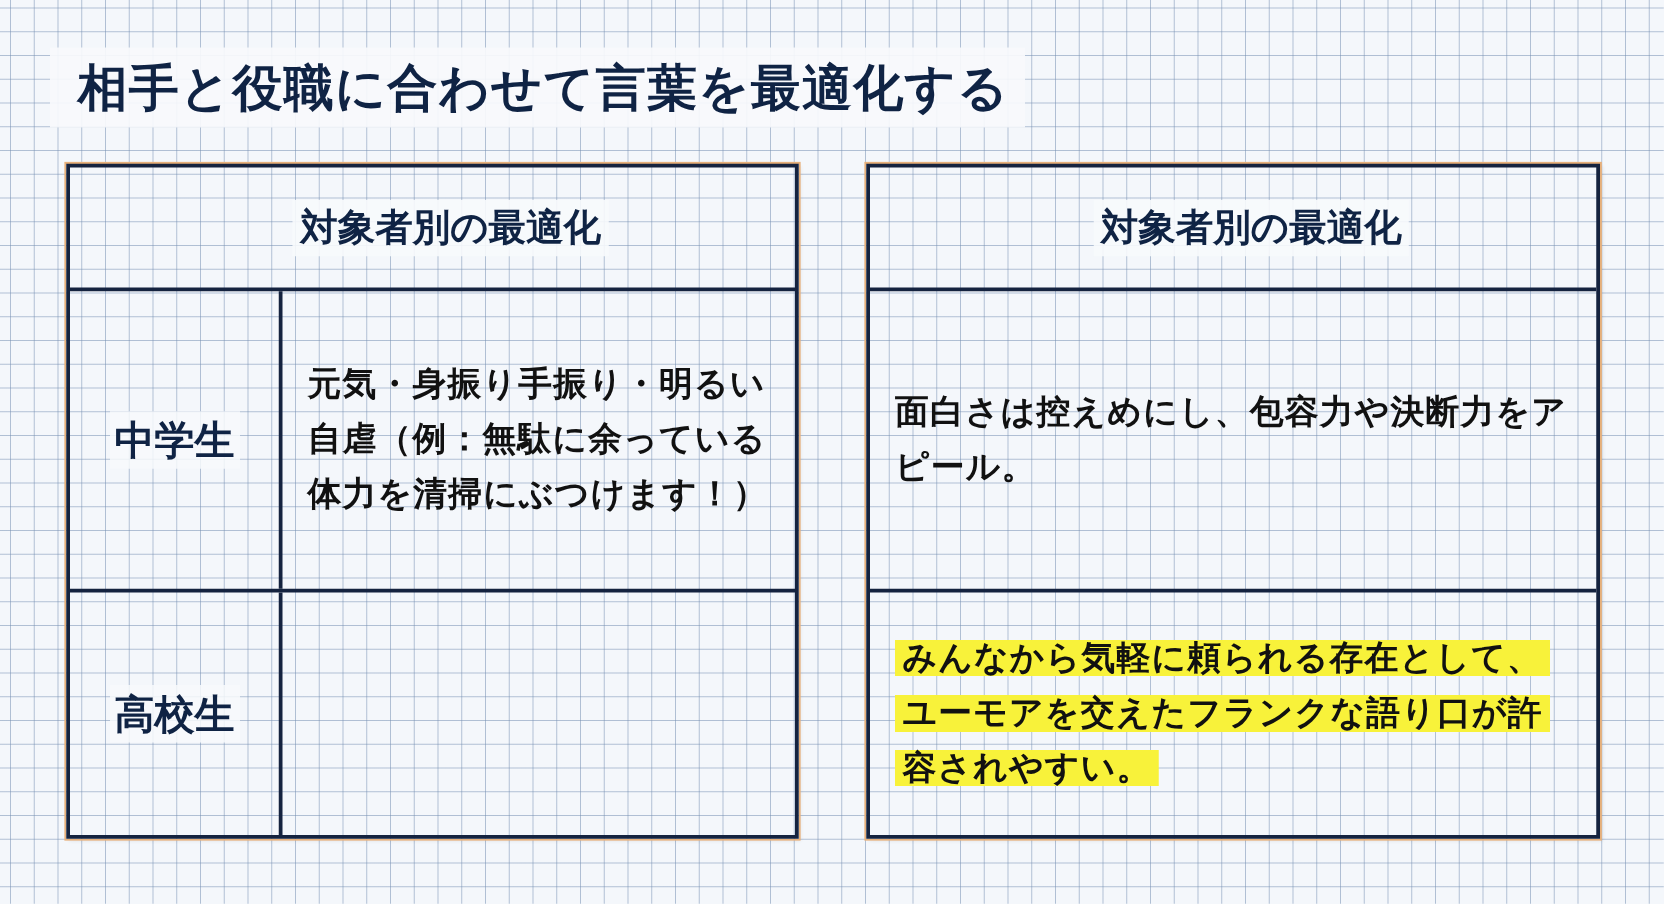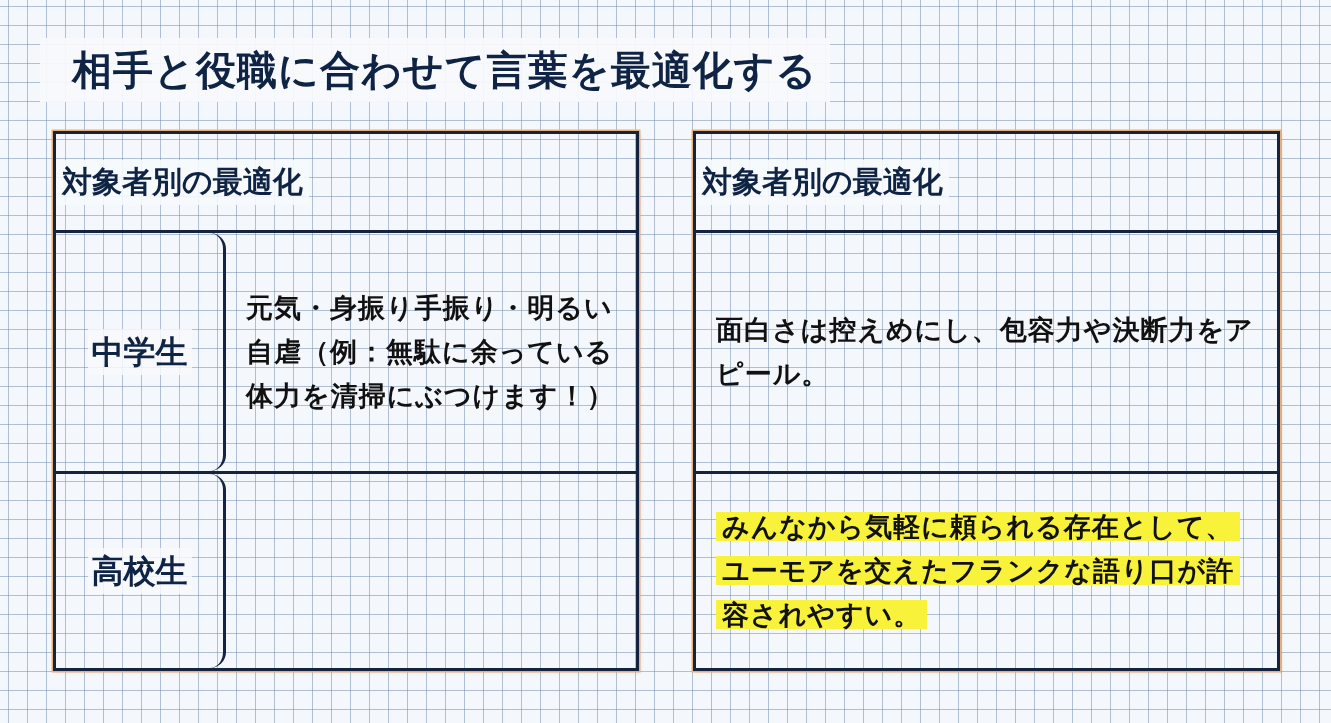--- a/index.html
+++ b/index.html
@@ -29,40 +29,40 @@
       background: rgba(247,249,252,0.93);
       display: flex;
       align-items: center;
     }
     .title {
       font-size: 40px;
       font-weight: bold;
       color: #0f2344;
       letter-spacing: 1px;
       white-space: nowrap;
-      margin-left: 10px;
     }
     .panel {
       position: absolute;
       top: 131px;
       height: 540px;
       box-sizing: border-box;
       border: 3px solid #15233f;
       box-shadow: 0 0 0 1.5px #e7b07a, 2px 2px 3px rgba(0,0,0,0.08);
     }
     .panel.left { left: 53px; width: 586px; }
     .panel.right { left: 693px; width: 587px; }
     .panel-header {
       position: absolute;
       left: 0; right: 0; top: 0;
       height: 96px;
       border-bottom: 3px solid #15233f;
       display: flex;
       align-items: center;
-      justify-content: flex-start;
+      justify-content: center;
+      padding-left: 29px;
     }
     .panel-header span {
       font-size: 30px;
       font-weight: bold;
       color: #0f2344;
       background: rgba(247,249,252,0.9);
       padding: 2px 6px;
     }
     .row {
       position: absolute;
@@ -71,21 +71,20 @@
     }
     .row.r1 { top: 99px; height: 238px; border-bottom: 3px solid #15233f; }
     .row.r2 { top: 340px; height: 194px; }
     .label-cell {
       box-sizing: border-box;
       border-right: 3px solid #15233f;
       display: flex;
       align-items: center;
       justify-content: center;
       text-align: center;
-      border-radius: 16px;
     }
     .panel.left .label-cell { width: 170px; }
     .panel.right .label-cell { width: 189px; }
     .label-cell span {
       font-size: 32px;
       font-weight: bold;
       color: #0f2344;
       line-height: 46px;
       background: rgba(247,249,252,0.85);
       padding: 0 4px;

